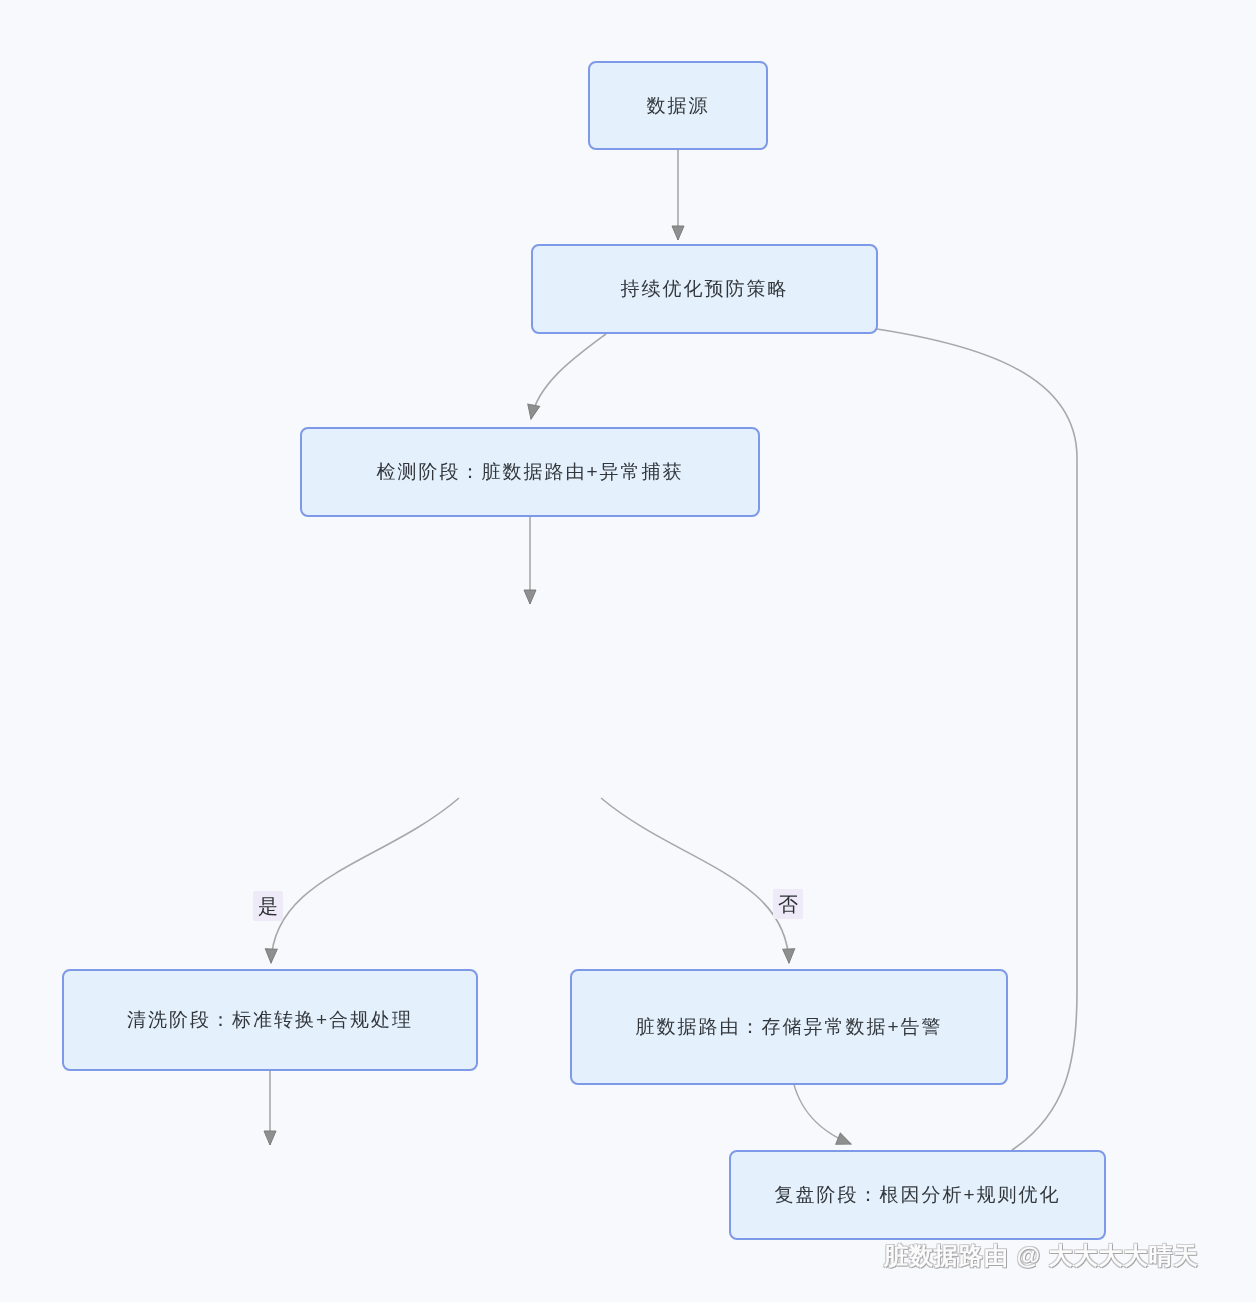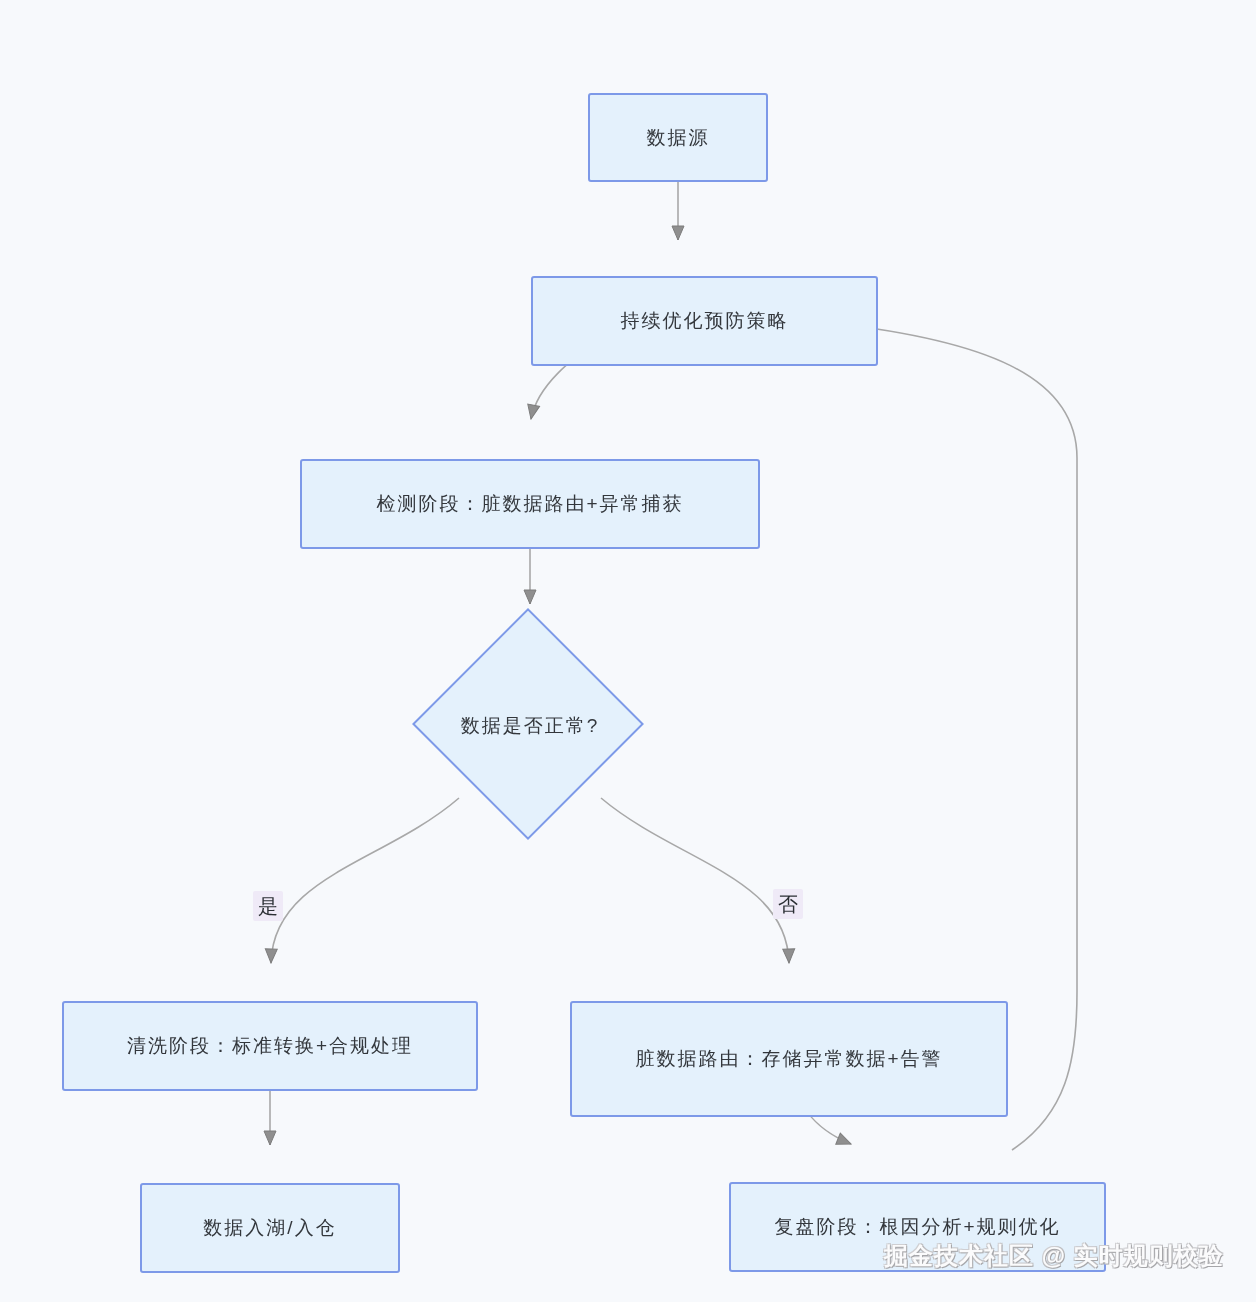--- a/index.html
+++ b/index.html
@@ -23,25 +23,24 @@
     fill: none;
     stroke: var(--edge-color, #a8a8a8);
     stroke-width: 1.6;
     marker-end: url(#arrowhead);
   }
   .node {
     position: absolute;
     box-sizing: border-box;
     background: var(--node-fill, #e4f1fc);
     border: 2px solid var(--node-border, #7d99e8);
-    border-radius: 3px;
+    border-radius: 8px;
     display: flex;
     align-items: center;
     justify-content: center;
-    margin-top: 32px;
   }
   .node-label {
     color: var(--text-color, #33373c);
     font-size: 19px;
     letter-spacing: 2px;
     white-space: nowrap;
   }
   .diamond-box {
     position: absolute;
     left: 412px; top: 609px;
@@ -111,42 +110,33 @@
   </div>
 
   <div class="node" style="left:531px;top:244px;width:347px;height:90px">
     <span class="node-label">持续优化预防策略</span>
   </div>
 
   <div class="node" style="left:300px;top:427px;width:460px;height:90px">
     <span class="node-label">检测阶段：脏数据路由+异常捕获</span>
   </div>
 
-  <div class="diamond-box">
-    <div class="diamond-shape"></div>
-    <div class="diamond-label">
-      <span class="node-label">数据是否正常?</span>
-    </div>
-  </div>
 
-  <div class="node" style="left:62px;top:969px;width:416px;height:90px">
+  <div class="node" style="left:62px;top:969px;width:416px;height:102px">
     <span class="node-label">清洗阶段：标准转换+合规处理</span>
   </div>
 
   <div class="node" style="left:570px;top:969px;width:438px;height:116px">
     <span class="node-label">脏数据路由：存储异常数据+告警</span>
   </div>
 
-  <div class="node" style="left:140px;top:1151px;width:260px;height:90px">
-    <span class="node-label">数据入湖/入仓</span>
-  </div>
 
   <div class="node" style="left:729px;top:1150px;width:377px;height:90px">
     <span class="node-label">复盘阶段：根因分析+规则优化</span>
   </div>
 
   <div class="edge-label" style="left:268px;top:906px">是</div>
 
   <div class="edge-label" style="left:788px;top:904px">否</div>
 
-  <div class="watermark">掘金技术社区 @ 实时规则校验</div>
+  <div class="watermark">脏数据路由 @ 大大大大晴天</div>
 
 </div>
 
 </body></html>

